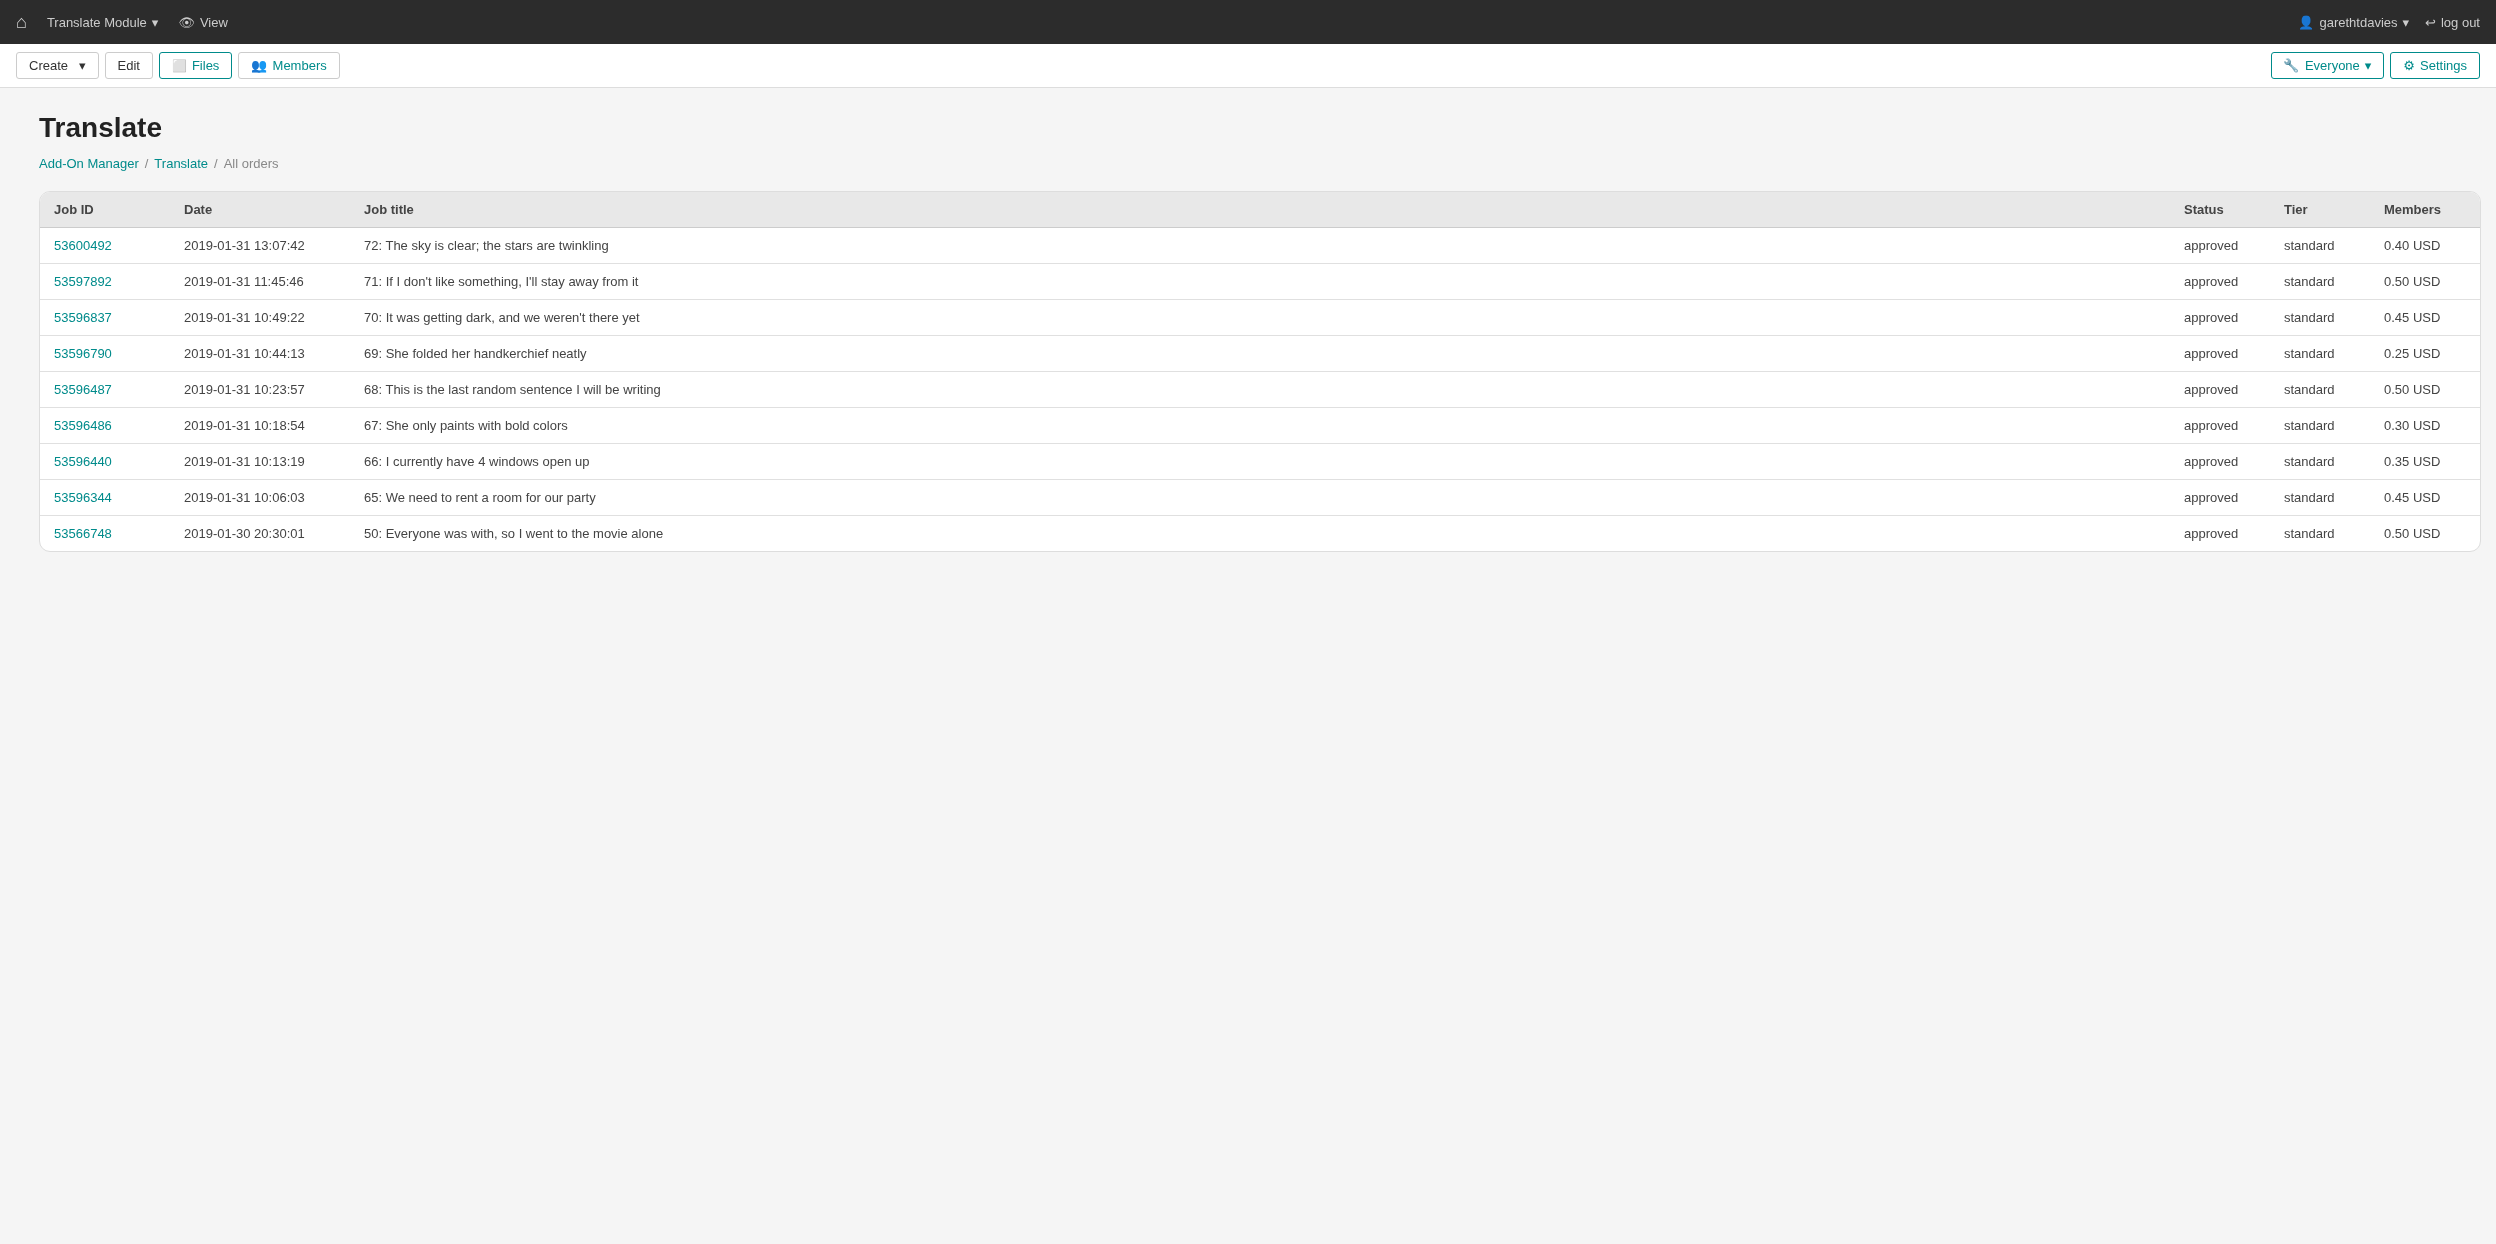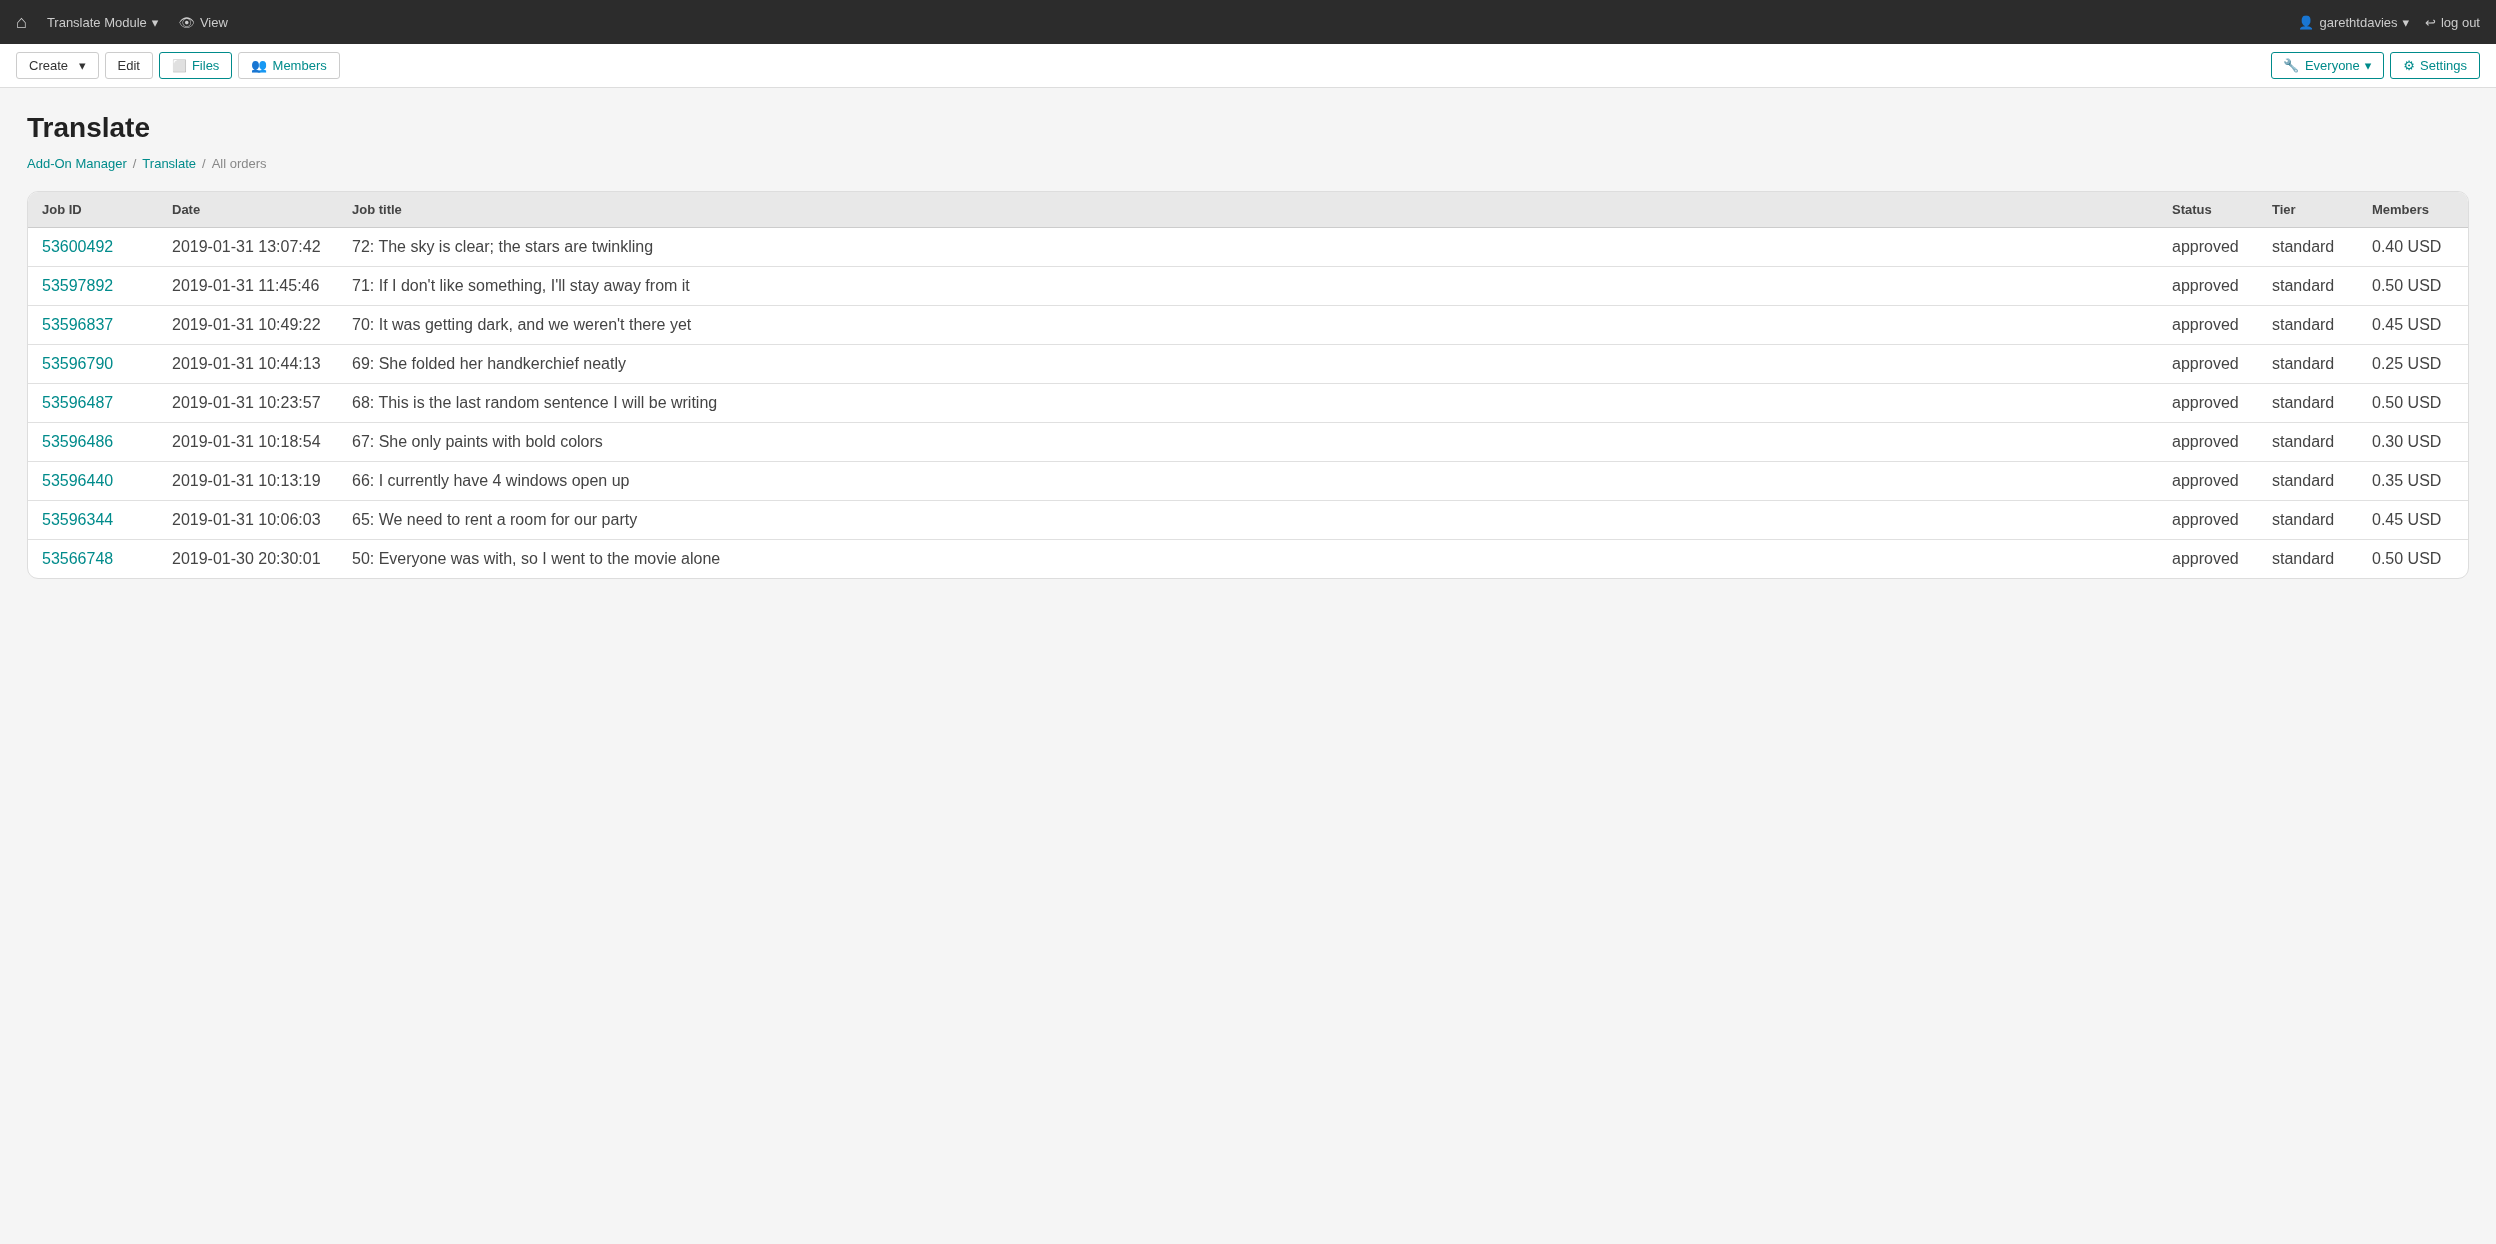--- a/index.html
+++ b/index.html
@@ -53,21 +53,21 @@
       align-items: center;
       gap: 5px;
     }
     .btn-create { display: flex; align-items: center; gap: 11px; }
     .btn-members { background: #fff; color: #008b8b; border-color: #ccc; }
     .btn-developer { color: #008b8b; border-color: #008b8b; }
     .btn-settings { color: #008b8b; border-color: #008b8b; }
     .btn-teal { color: #008b8b; border-color: #008b8b; }
 
     
-    .main-content { padding: 24px 27px; }
+    .main-content { padding: 24px 15px; margin-left: 24px; }
     .page-title {
       font-size: 28px;
       font-weight: bold;
       color: #222;
       margin-bottom: 12px;
     }
     .breadcrumb {
       display: flex;
       align-items: flex-start;
       gap: 6px;
@@ -97,21 +97,21 @@
       font-size: 13px;
       color: #444;
       border-bottom: 1px solid #ccc;
     }
     tbody tr {
       border-bottom: 1px solid #e0e0e0;
     }
     tbody tr:last-child { border-bottom: none; }
     tbody td {
       padding: 10px 14px;
-      font-size: 16px;
+      font-size: 13px;
       color: #444;
     }
     .job-id-link {
       color: #008b8b;
       text-decoration: none;
       cursor: pointer;
     }
 
     .col-jobid { width: 130px; }
     .col-date { width: 180px; }

